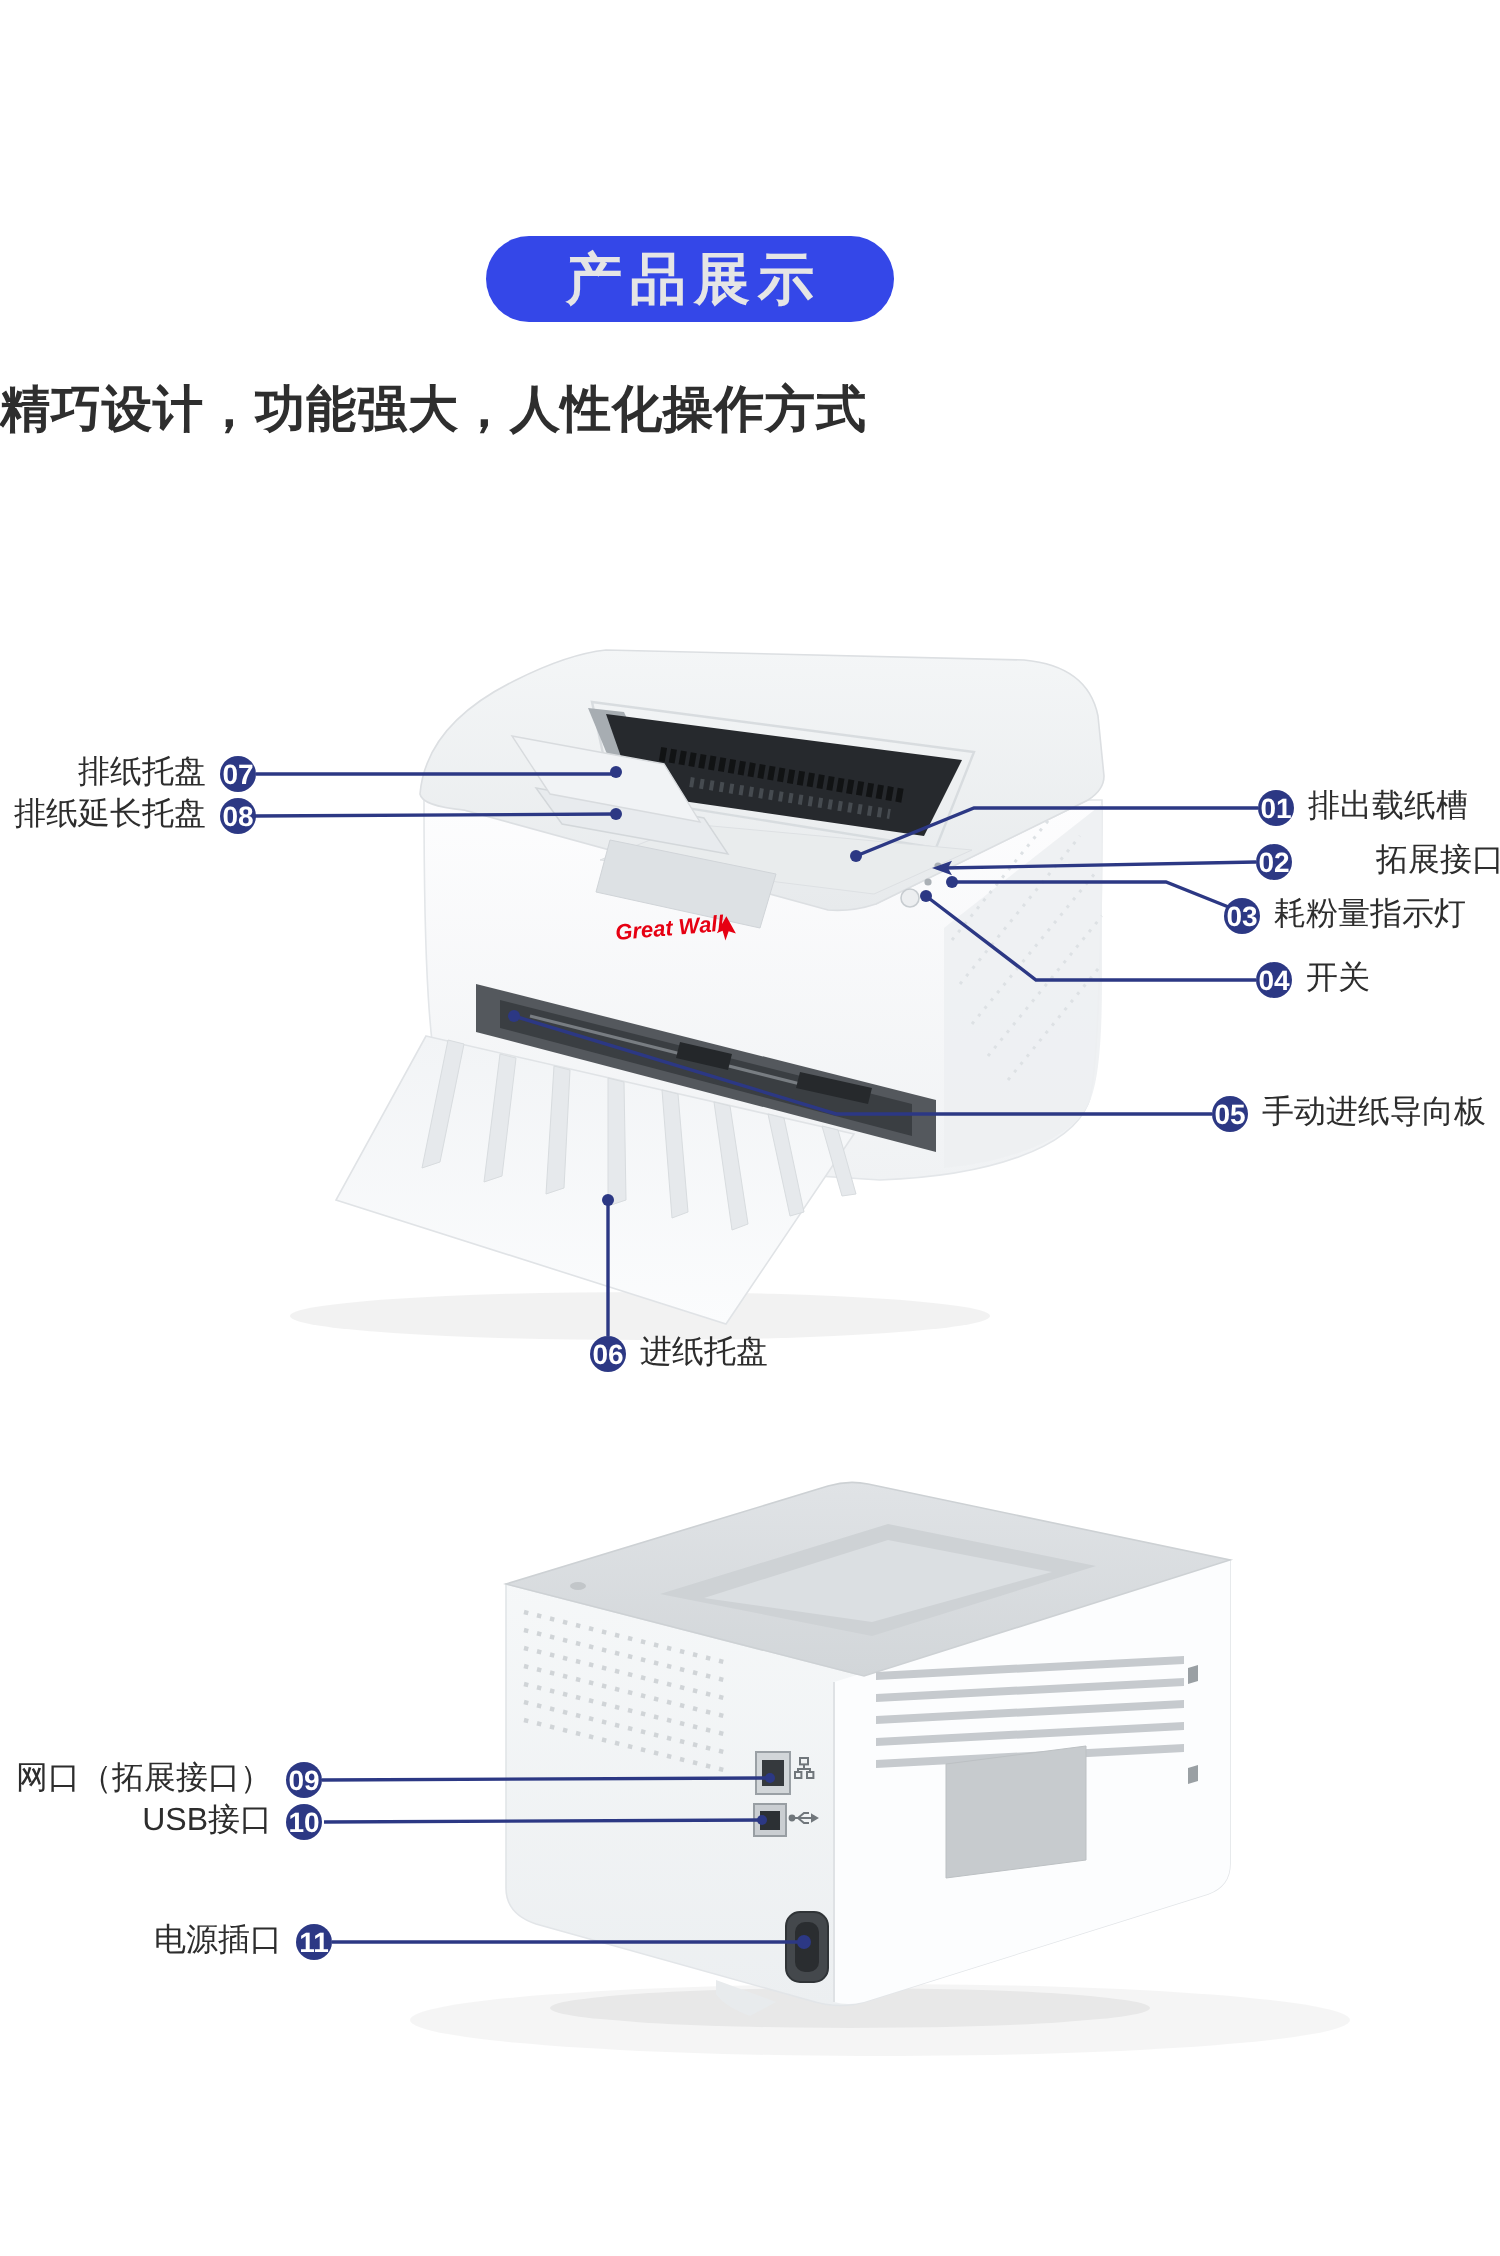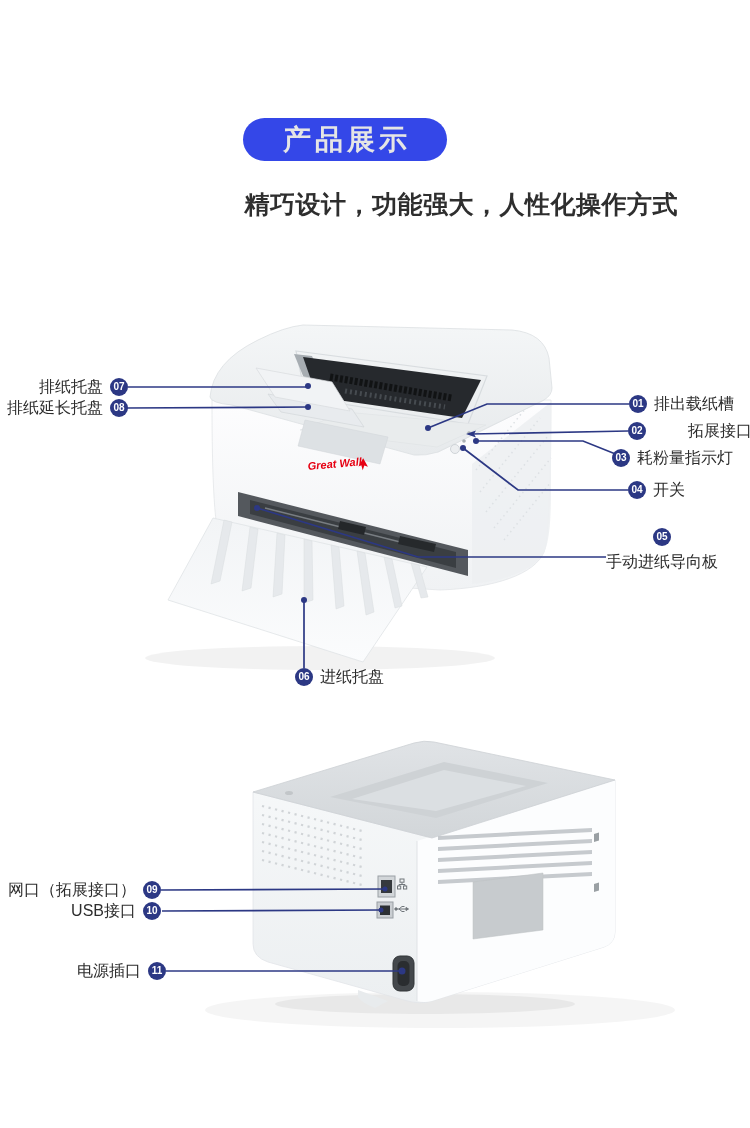--- a/index.html
+++ b/index.html
@@ -7,31 +7,31 @@
     width:750px;height:1128px;position:relative;background:#ffffff;
     font-family:"Liberation Sans",sans-serif;overflow:hidden;
   }
   .banner{
     position:absolute;left:243px;top:118px;width:204px;height:43px;
     background:#3447e8;border-radius:22px;
     display:flex;align-items:center;justify-content:center;
     color:#e5e5e5;font-size:28px;font-weight:bold;letter-spacing:4px;text-indent:4px;
   }
   .subtitle{
-    position:absolute;left:0;top:188px;width:678px;text-align:right;
+    position:absolute;left:0;top:188px;width:678px;text-align:left;
     font-size:25px;font-weight:bold;color:#2e2e2e;letter-spacing:.5px;
   }
   svg.art{position:absolute;left:0;top:0;}
   .callout{
     position:absolute;display:flex;align-items:center;gap:7px;height:18px;
     font-size:16px;line-height:18px;color:#2d2d2d;white-space:nowrap;
   }
   .badge{
     flex:0 0 18px;width:18px;height:18px;border-radius:50%;
-    background:#2c3884;color:#fff;font-size:10px;font-weight:bold;
+    background:#2c3884;color:#fff;font-size:14px;font-weight:bold;
     display:flex;align-items:center;justify-content:center;
   }
 </style>
 </head>
 <body>
 
 <svg class="art" width="750" height="1128" viewBox="0 0 750 1128">
   <defs>
     <linearGradient id="lidGrad" x1="0" y1="0" x2="0" y2="1">
       <stop offset="0" stop-color="#f4f6f7"></stop>
@@ -242,21 +242,21 @@
   <span>拓展接口</span>
 </div>
 <div class="callout" style="left:612px;top:449px;">
   <span class="badge">03</span>
   <span>耗粉量指示灯</span>
 </div>
 <div class="callout" style="left:628px;top:481px;">
   <span class="badge">04</span>
   <span>开关</span>
 </div>
-<div class="callout" style="left:606px;top:528px;flex-direction:column;">
+<div class="callout" style="left:606px;top:548px;">
   <span class="badge">05</span>
   <span>手动进纸导向板</span>
 </div>
 <div class="callout" style="left:295px;top:668px;text-align:center;">
   <span class="badge">06</span>
   <span>进纸托盘</span>
 </div>
 
 <div class="callout" style="right:589px;top:881px;">
   <span>网口（拓展接口）</span>

